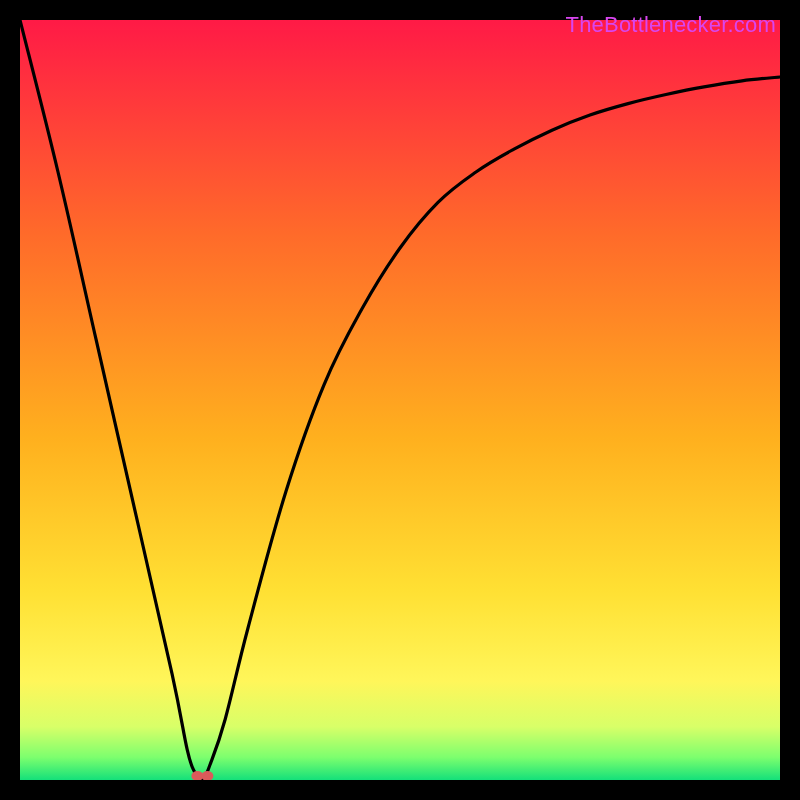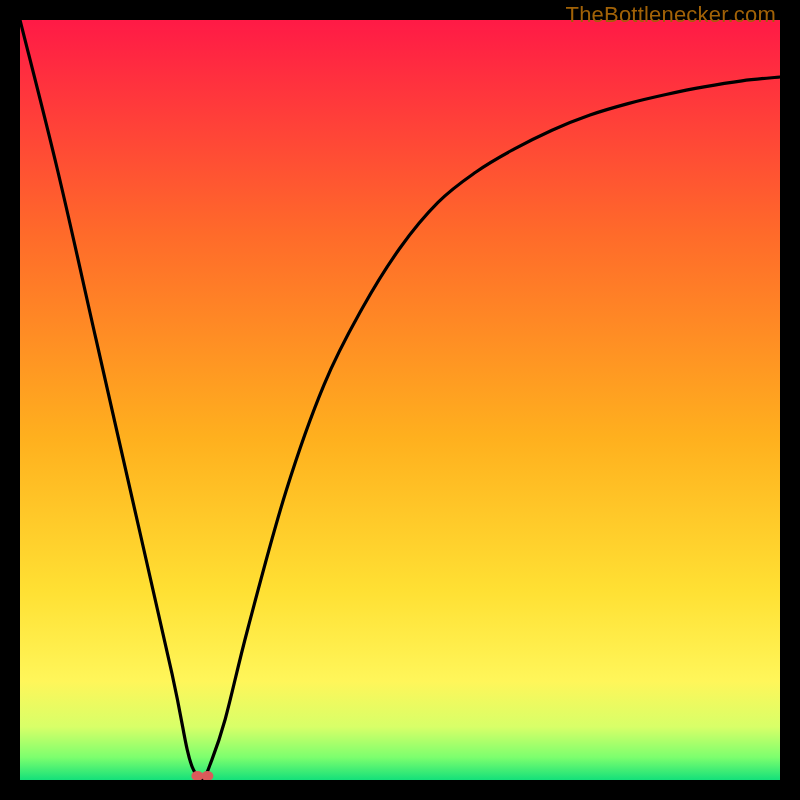--- a/index.html
+++ b/index.html
@@ -21,23 +21,23 @@
   }
   .plot-area {
     position: absolute;
     left: 0;
     top: 0;
     width: 760px;
     height: 760px;
   }
   .watermark {
     position: absolute;
-    top: 2px;
+    top: 12px;
     right: 24px;
-    color: #a16207;
+    color: #d946ef;
     font-size: 22px;
     font-weight: 500;
     letter-spacing: 0.2px;
     user-select: none;
   }
   svg { display: block; }
 </style>
 </head>
 <body>
 

